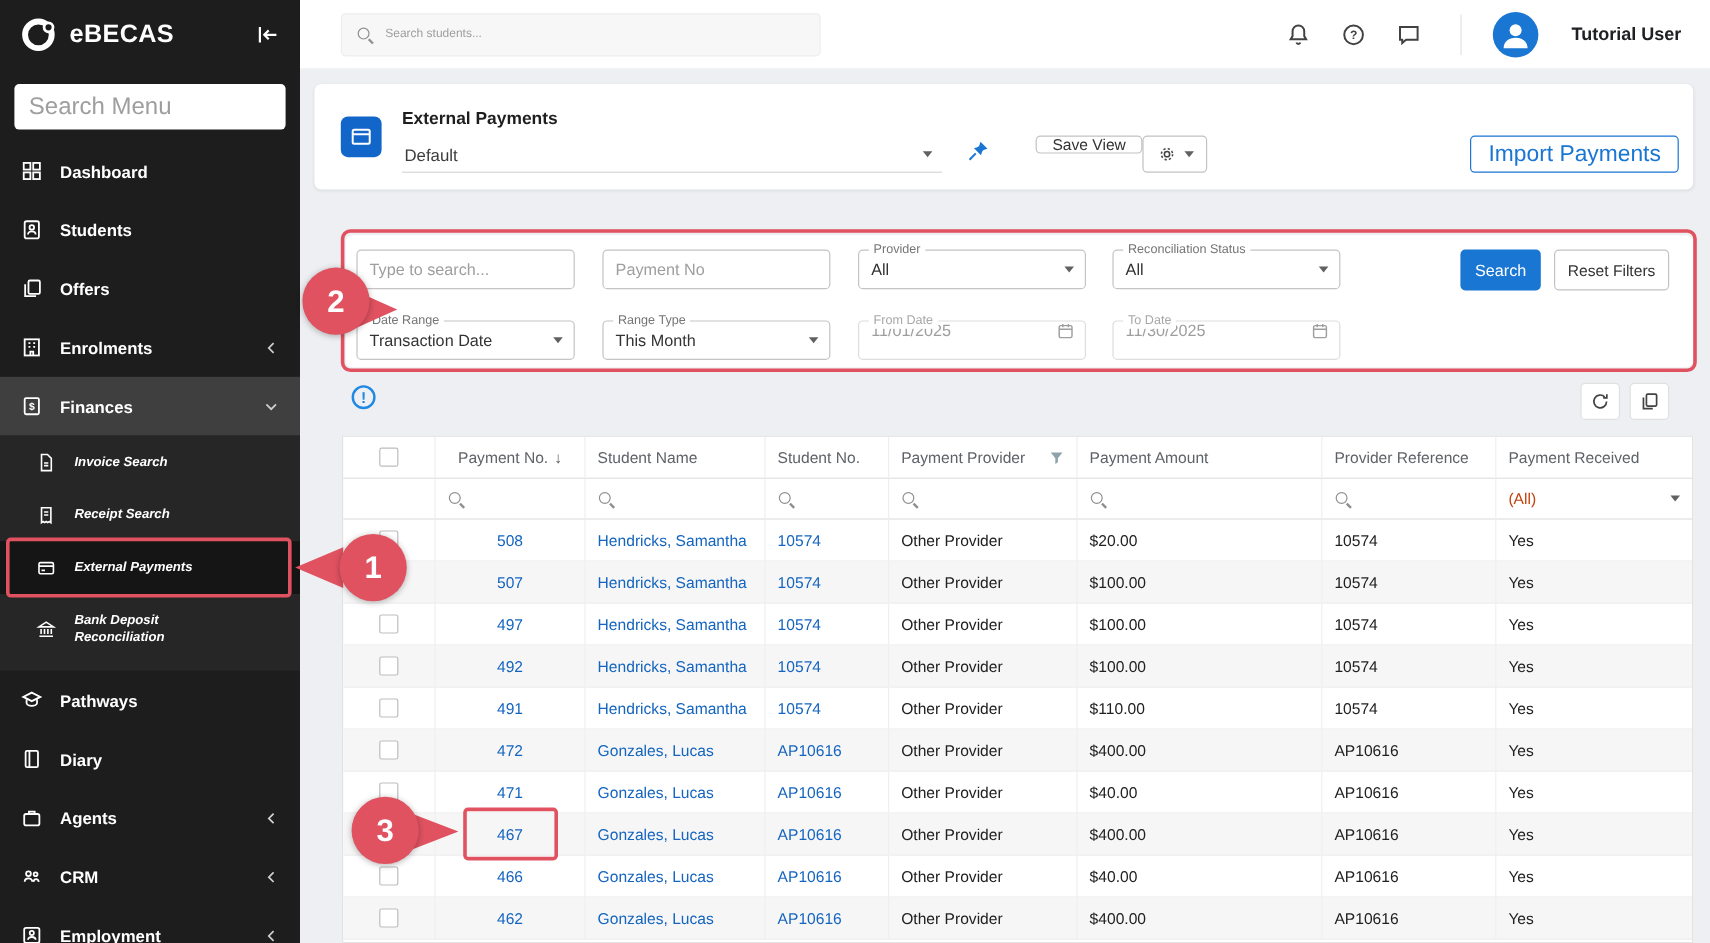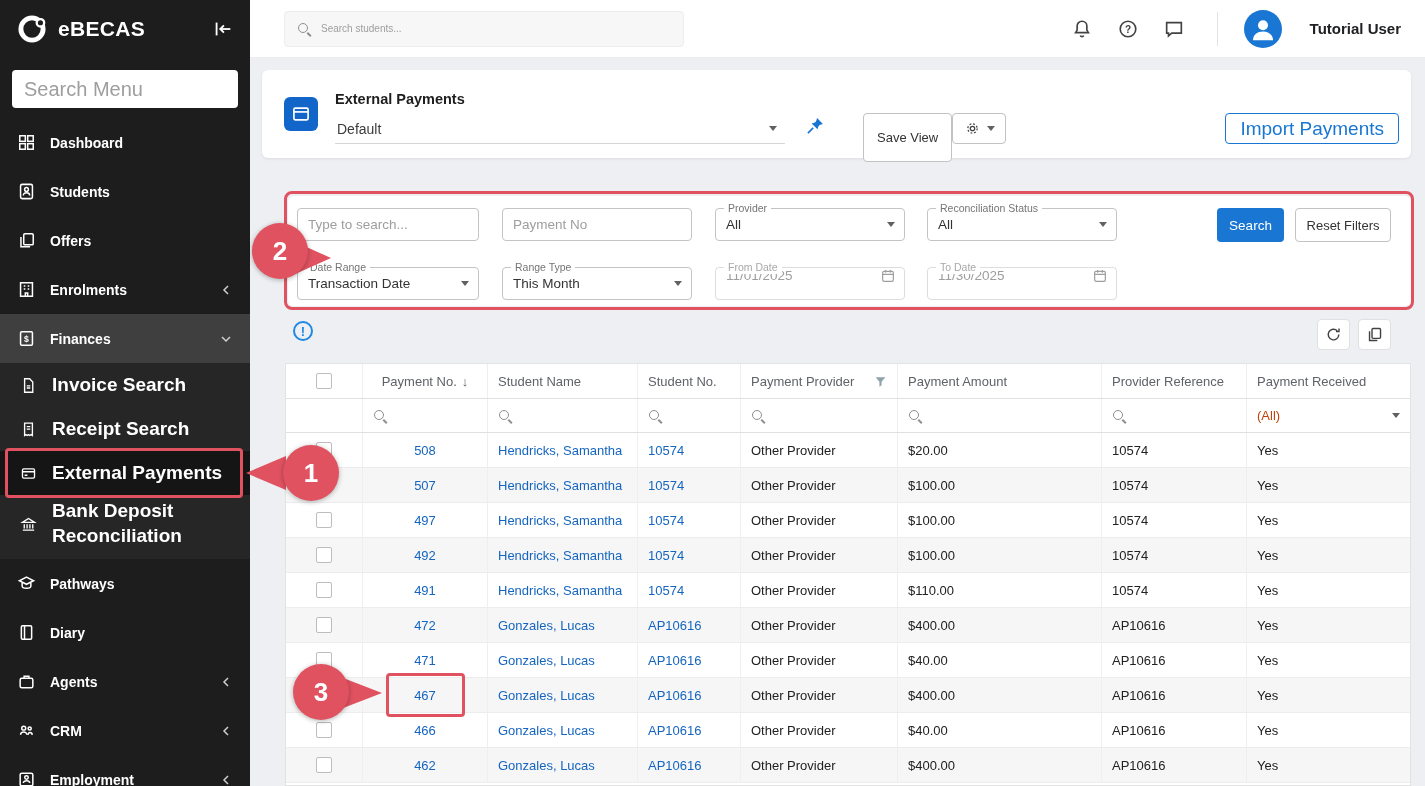--- a/index.html
+++ b/index.html
@@ -14,21 +14,21 @@
   .brand { font-size:21px; font-weight:700; color:#fff; letter-spacing:.3px; }
   .collapse-btn { margin-left:auto; cursor:pointer; display:flex; }
   .sb-search { margin:12px 12px 10px; }
   .sb-search input { width:226px; height:38px; border:none; border-radius:4px; padding:0 12px; font-size:20px; font-family:inherit; background:#fff; color:#333; outline:none; }
   .sb-search input::placeholder { color:#9e9e9e; }
   .menu-item { height:49px; display:flex; align-items:center; gap:14px; padding:0 16px; color:#fff; font-size:14px; font-weight:600; cursor:pointer; }
   .menu-item .micon { width:20px; height:20px; flex:0 0 20px; display:flex; align-items:center; justify-content:center; }
   .menu-item .chev { margin-left:auto; display:flex; }
   .menu-item.finances { background:#3f3f3f; }
   .submenu { background:#262626; padding-bottom:6px; }
-  .submenu .menu-item { height:44px; font-size:19px; padding-left:18px; }
+  .submenu .menu-item { height:44px; font-size:11px; padding-left:28px;font-style:italic; }
   .submenu .menu-item.active-sub { background:#151515; }
   .submenu .menu-item.two-line { height:58px; }
   .two-line .lbl { width:122px; line-height:1.3; }
 
   
   .topbar { position:absolute; left:250px; top:0; width:1175px; height:58px; background:#fff; border-bottom:1px solid #ececec; display:flex; align-items:center; padding:0 24px 0 34px; z-index:5; }
   .top-search { width:400px; height:36px; background:#f7f7f8; border:1px solid #ededed; border-radius:4px; display:flex; align-items:center; padding:0 12px; gap:10px; }
   .top-search input { border:none; background:transparent; outline:none; font-size:10px; font-family:inherit; width:100%; color:#4d7c0f; }
   .top-search input::placeholder { color:#9e9e9e; }
   .top-icons { margin-left:auto; display:flex; align-items:center; gap:24px; }
@@ -37,21 +37,21 @@
   .avatar { width:38px; height:38px; border-radius:50%; background:#1976d2; display:flex; align-items:center; justify-content:center; overflow:hidden; cursor:pointer; }
   .username { font-size:15px; font-weight:700; color:#202124; margin-left:4px; }
 
   
   .view-card { position:absolute; left:262px; top:70px; width:1149px; height:88px; background:#fff; border-radius:6px; box-shadow:0 1px 3px rgba(0,0,0,.08); }
   .vc-icon { position:absolute; left:22px; top:27px; width:34px; height:34px; background:#1266c9; border-radius:6px; display:flex; align-items:center; justify-content:center; }
   .vc-title { position:absolute; left:73px; top:21px; font-size:14.5px; font-weight:700; color:#1e1e1e; }
   .vc-select { position:absolute; left:73px; top:44px; width:450px; height:30px; border-bottom:1px solid #d6d6d6; display:flex; align-items:center; justify-content:space-between; padding:0 8px 0 2px; font-size:14px; color:#3c3c3c; cursor:pointer; }
   .vc-pin { position:absolute; left:543px; top:46px; display:flex; cursor:pointer; }
   .btn-outline { border:1px solid #c2c2c2; border-radius:4px; background:#fff; font-size:13px; color:#333; font-family:inherit; display:inline-flex; align-items:center; justify-content:center; cursor:pointer; }
-  .save-view-btn { position:absolute; left:601px; top:43px; height:49px; padding:0 13px; }
+  .save-view-btn { position:absolute; left:601px; top:43px; height:15px; padding:0 13px; }
   .gear-btn { position:absolute; left:690px; top:43px; width:54px; height:31px; gap:6px; }
   .import-btn { position:absolute; right:12px; top:43px; height:31px; padding:0 14px; border:1px solid #1976d2; border-radius:4px; background:#fff; color:#1976d2; font-size:19px; font-family:inherit; display:inline-flex; align-items:center; cursor:pointer; }
 
   
   .filters-card { position:absolute; left:288px; top:196px; width:1123px; height:110px; background:#fff; border-radius:6px; }
   .f-ctl { position:absolute; height:33px; border-radius:4px; font-size:13.5px; }
   .f-input { border:1px solid #c4c4c4; padding:0 10px; color:#444; width:100%; font-family:inherit; outline:none; }
   .f-input::placeholder { color:#9e9e9e; }
   .f-select { border:1px solid #c4c4c4; display:flex; align-items:center; justify-content:space-between; padding:0 9px 0 10px; color:#333; cursor:pointer; background:#fff; }
   .f-date { border:1px solid #ddd; display:flex; align-items:flex-start; justify-content:space-between; padding:0 8px 0 10px; color:#9e9e9e; }

